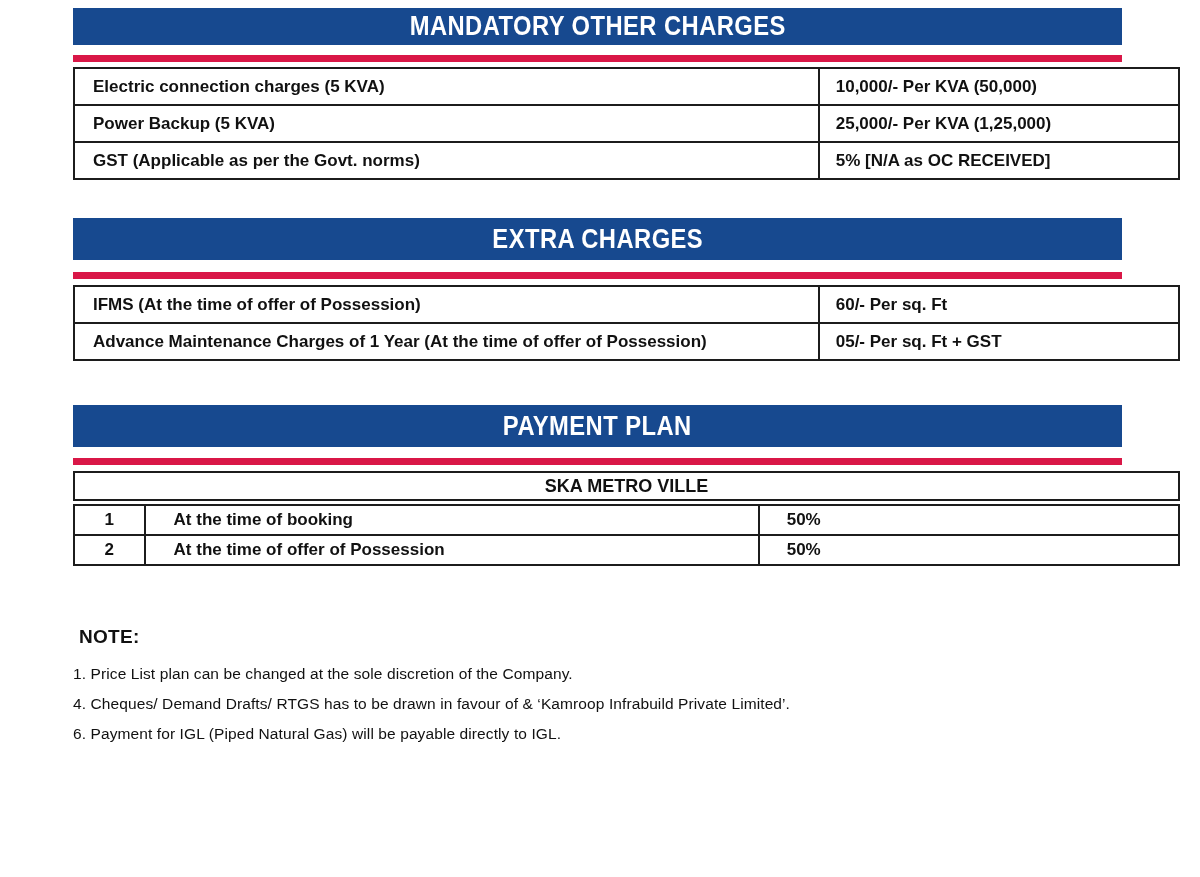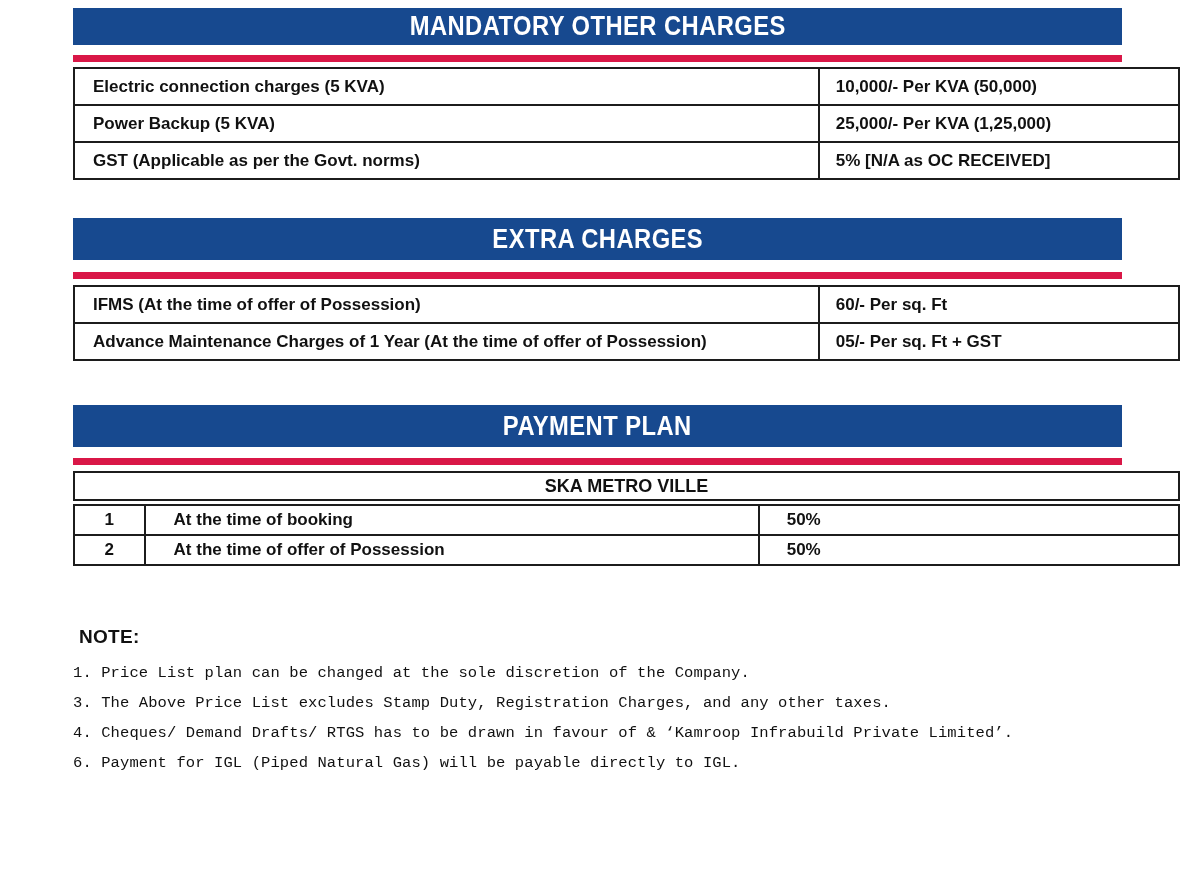--- a/index.html
+++ b/index.html
@@ -73,21 +73,20 @@
     padding-left:6px;
     margin-bottom:17px;
     letter-spacing:0.3px;
   }
   .note-item {
     font-size:15.5px;
     font-weight:normal;
     line-height:17px;
     margin-bottom:13px;
     letter-spacing:0.1px;
-    font-family:Liberation Mono, monospace;
   }
 </style>
 </head>
 <body>
 
 <div class="doc">
 
   <section>
     <div class="banner">
       <span class="banner-title">MANDATORY OTHER CHARGES</span>
@@ -169,18 +168,17 @@
           <td class="milestone-cell">At the time of offer of Possession</td>
           <td class="percent-cell">50%</td>
         </tr>
       </tbody>
     </table>
   </section>
 
   <section class="notes">
     <div class="notes-heading">NOTE:</div>
     <div class="note-item">1. Price List plan can be changed at the sole discretion of the Company.</div>
-    <div class="note-item">3. The Above Price List excludes Stamp Duty, Registration Charges, and any other taxes.</div>
     <div class="note-item">4. Cheques/ Demand Drafts/ RTGS has to be drawn in favour of &amp; ‘Kamroop Infrabuild Private Limited’.</div>
     <div class="note-item">6. Payment for IGL (Piped Natural Gas) will be payable directly to IGL.</div>
   </section>
 
 </div>
 
 </body></html>

